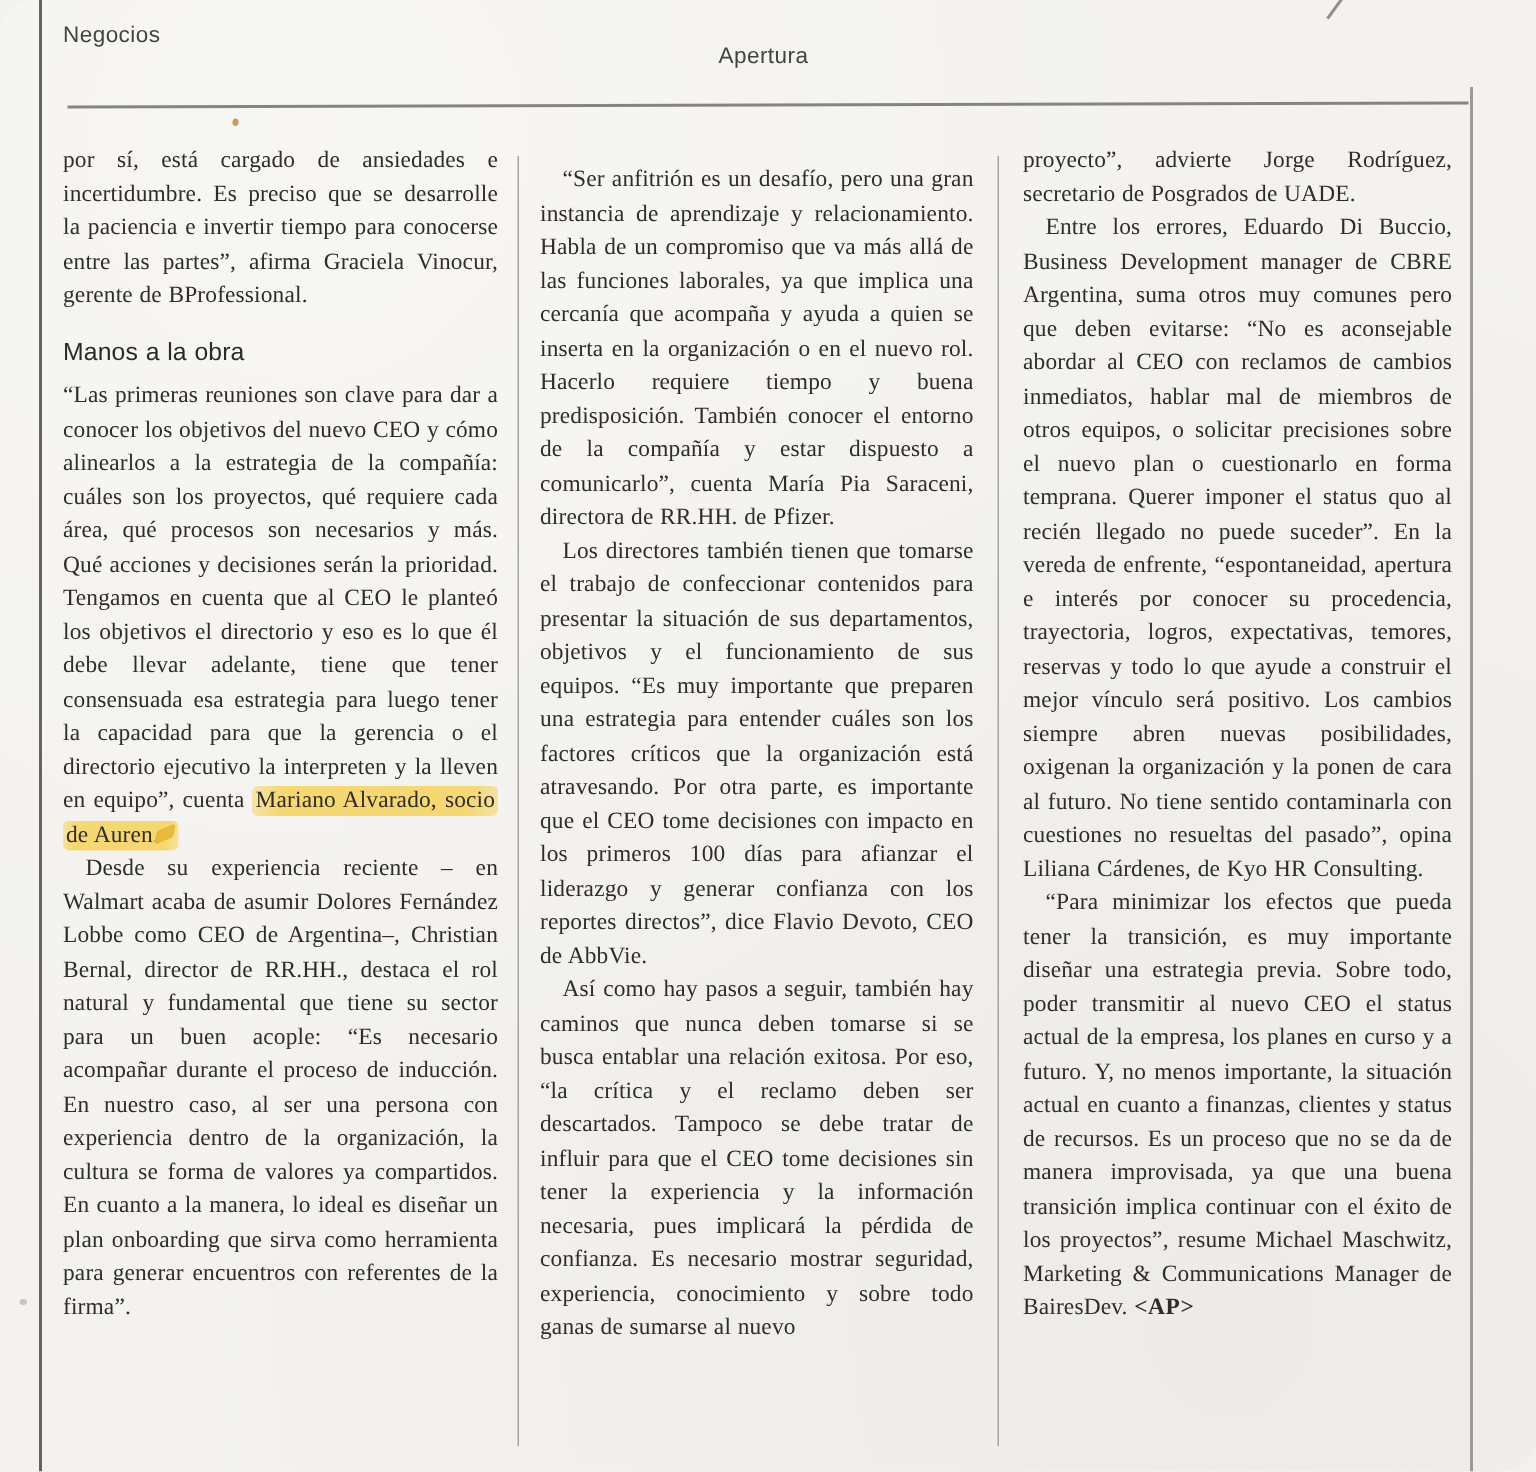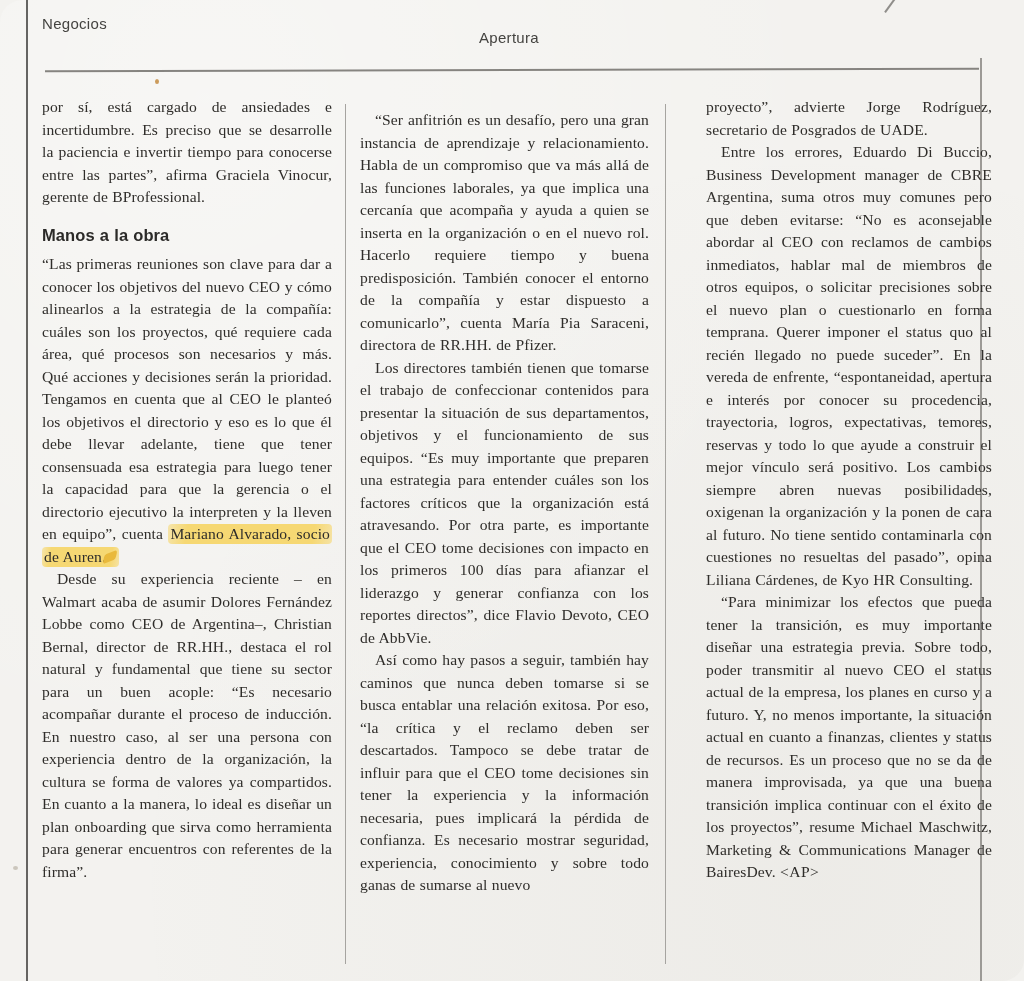--- a/index.html
+++ b/index.html
@@ -48,32 +48,32 @@
   .col {
     position: absolute; top: 96px;
     text-align: justify;
     font-size: 15.6px; line-height: 22.5px;
     letter-spacing: 0.1px;
     word-spacing: 0.4px;
     hyphens: auto;
   }
   .col1 { left: 42px;  width: 290px; }
   .col2 { left: 360px; width: 289px; margin-top: 13px; }
-  .col3 { left: 682px; width: 286px; margin-left: 24px; }
+  .col3 { left: 682px; width: 286px; }
   .col p { margin: 0; }
   .col p.indent { text-indent: 15px; }
   .subhead {
     font-family: "Liberation Sans", sans-serif;
-    font-weight: bold; font-size: 16.5px;
+    font-weight: normal; font-size: 16.5px;
     color: #2b2a28;
     text-align: left;
     margin: 15px 0 7px 0;
   }
   .sg-italic { }
-  .sg-bold   { font-weight: normal; letter-spacing: 0.4px; }
+  .sg-bold   { font-weight: bold; letter-spacing: 0.4px; }
   .sg-highlight {
     background: linear-gradient(100deg,
       rgba(246,216,115,0.55) 0%,
       var(--hl, #f6d873) 12%,
       var(--hl, #f6d873) 88%,
       rgba(246,216,115,0.6) 100%);
     padding: 1px 2px 2px 2px;
     border-radius: 4px;
     box-decoration-break: clone;
     -webkit-box-decoration-break: clone;

